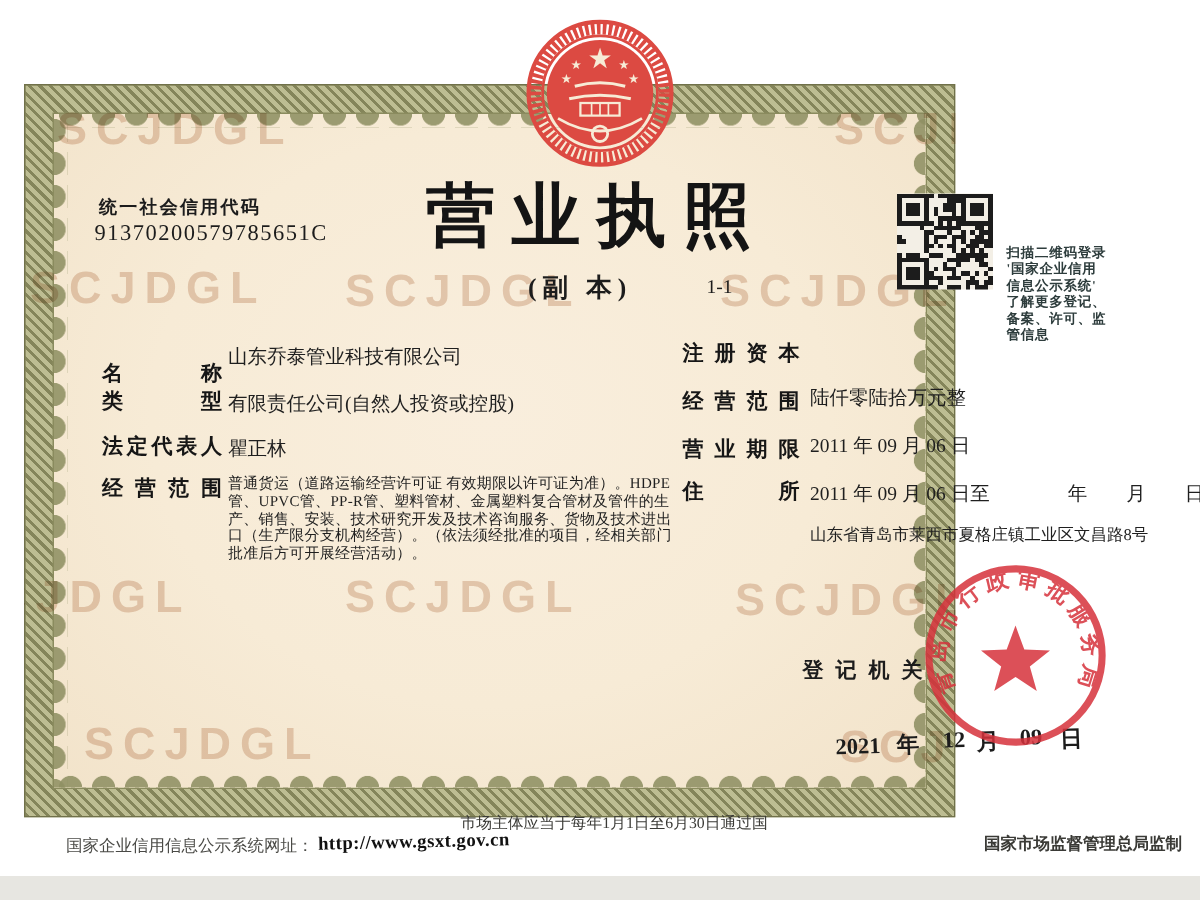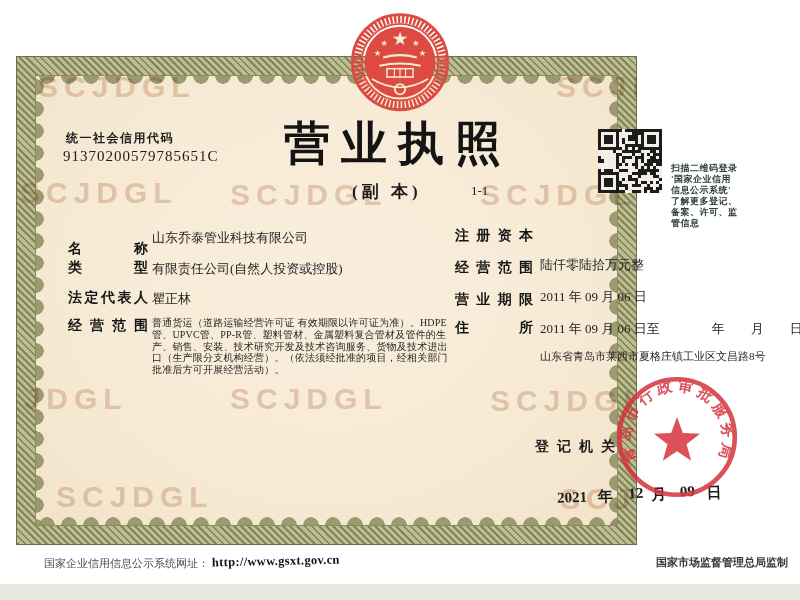--- a/index.html
+++ b/index.html
@@ -438,15 +438,16 @@
     <text font-size="14.5" font-weight="bold" fill="#d6323c" letter-spacing="2">
       <textPath href="#sealArc" startOffset="0" textLength="182">青岛市行政审批服务局</textPath>
     </text>
   </svg>
 </div>
 
 <div class="abs foot foot-left">
   <span>国家企业信用信息公示系统网址：</span><span class="foot-url">http://www.gsxt.gov.cn</span>
 </div>
 <div class="abs foot foot-mid">
+  <div>市场主体应当于每年1月1日至6月30日通过国</div>
 </div>
 <div class="abs foot foot-right">国家市场监督管理总局监制</div>
 <div class="abs scan-strip"></div>
 
 </body></html>

